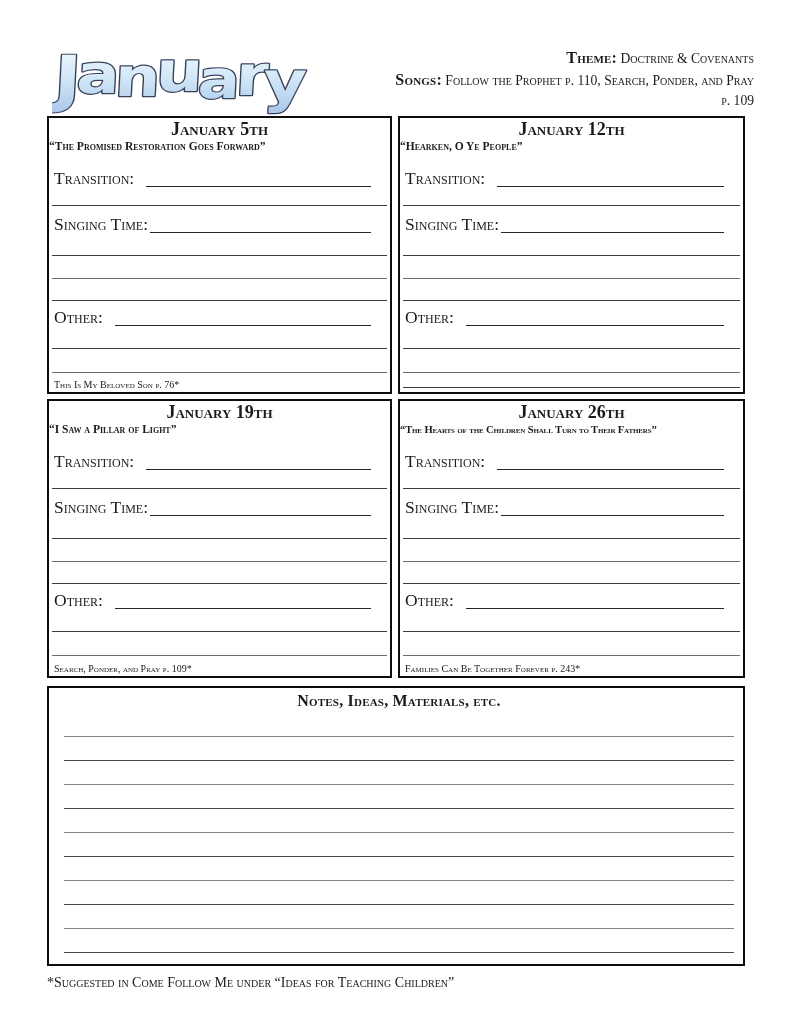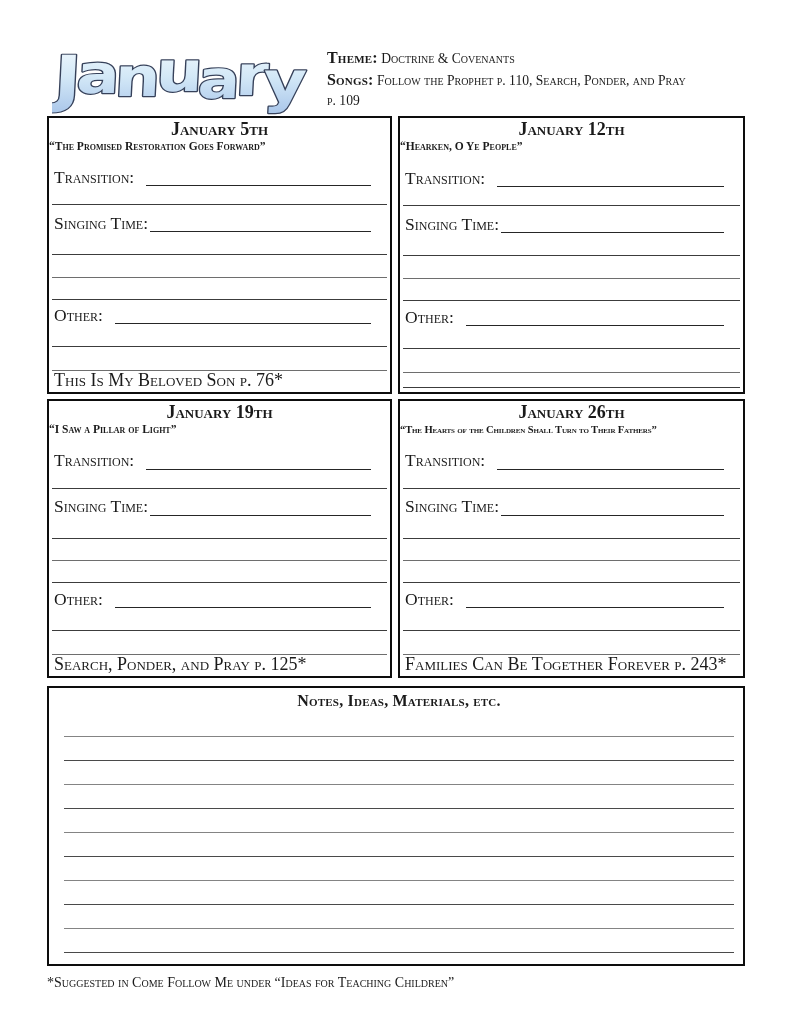--- a/index.html
+++ b/index.html
@@ -6,21 +6,21 @@
     margin: 0; padding: 0;
     width: 791px; height: 1024px;
     background: #ffffff;
     font-family: "Liberation Serif", "DejaVu Serif", serif;
     color: #1a1a1a;
   }
   .sheet { position: relative; width: 791px; height: 1024px; background: #fff; overflow: hidden; }
 
   
   .month-art { position: absolute; left: 52px; top: 42px; width: 258px; height: 76px; }
-  .hdr-text { position: absolute; left: 327px; top: 48px; width: 442px; }
+  .hdr-text { position: absolute; left: 312px; top: 48px; width: 442px; text-align: right; }
   .hline { margin: 0; font-variant: small-caps; font-size: 13.6px; line-height: 20.5px; }
   .hline b { font-size: 16px; font-weight: bold; letter-spacing: .2px; }
   .hline.cont { line-height: 20px; }
 
   
   .weeks {
     position: absolute; left: 47px; top: 116px; width: 562px;
     display: grid; grid-template-columns: 345px 347px; grid-template-rows: 278px 279px;
     column-gap: 6px; row-gap: 5px;
   }
@@ -45,21 +45,21 @@
   .lrow-transition { height: 32px; }
   .lrow-singing { height: 27px; }
   .lrow-other { height: 25px; }
   .rule { border-bottom: 1.5px solid #3c3c3c; margin: 0 3px; box-sizing: border-box; }
   .r-a { height: 19px; }
   .r-b { height: 23px; }
   .r-c { height: 22px; }
   .r-d { height: 24px; }
   .rule:nth-of-type(even) { border-bottom-color: #6e6e6e; }
   .wk-bottom { flex: 1; display: flex; align-items: flex-end; }
-  .wk-bottom.has-song { font-variant: small-caps; font-size: 18px; padding: 0 5px 2px 5px; line-height: 1.05; }
+  .wk-bottom.has-song { font-variant: small-caps; font-size: 10px; padding: 0 5px 2px 5px; line-height: 1.05; }
   .wk-bottom.ruled { border-bottom: 1.5px solid #3c3c3c; margin: 0 3px 4px 3px; }
 
   
   .notes-box {
     position: absolute; left: 47px; top: 686px; width: 698px; height: 280px;
     border: 2px solid #0d0d0d; box-sizing: border-box; background: #fff; overflow: hidden; padding-left: 6px;
   }
   .notes-title {
     margin: 0; height: 28px; padding-top: 4px;
     font-size: 16px; font-weight: bold; font-variant: small-caps;
@@ -163,21 +163,21 @@
       </div>
       <div class="rule r-b"></div>
       <div class="rule r-b"></div>
       <div class="rule r-c"></div>
       <div class="lrow lrow-other">
         <span class="lbl lbl-other">Other:</span>
         <span class="fill"></span>
       </div>
       <div class="rule r-b"></div>
       <div class="rule r-d"></div>
-      <div class="wk-bottom has-song">Search, Ponder, and Pray p. 125*</div>
+      <div class="wk-bottom has-song">Search, Ponder, and Pray p. 109*</div>
     </section>
 
     <section class="week-box">
       <h2 class="wk-title">January 26th</h2>
       <div class="wk-sub tight">“The Hearts of the Children Shall Turn to Their Fathers”</div>
       <div class="lrow lrow-transition">
         <span class="lbl lbl-transition">Transition:</span>
         <span class="fill"></span>
       </div>
       <div class="rule r-a"></div>

